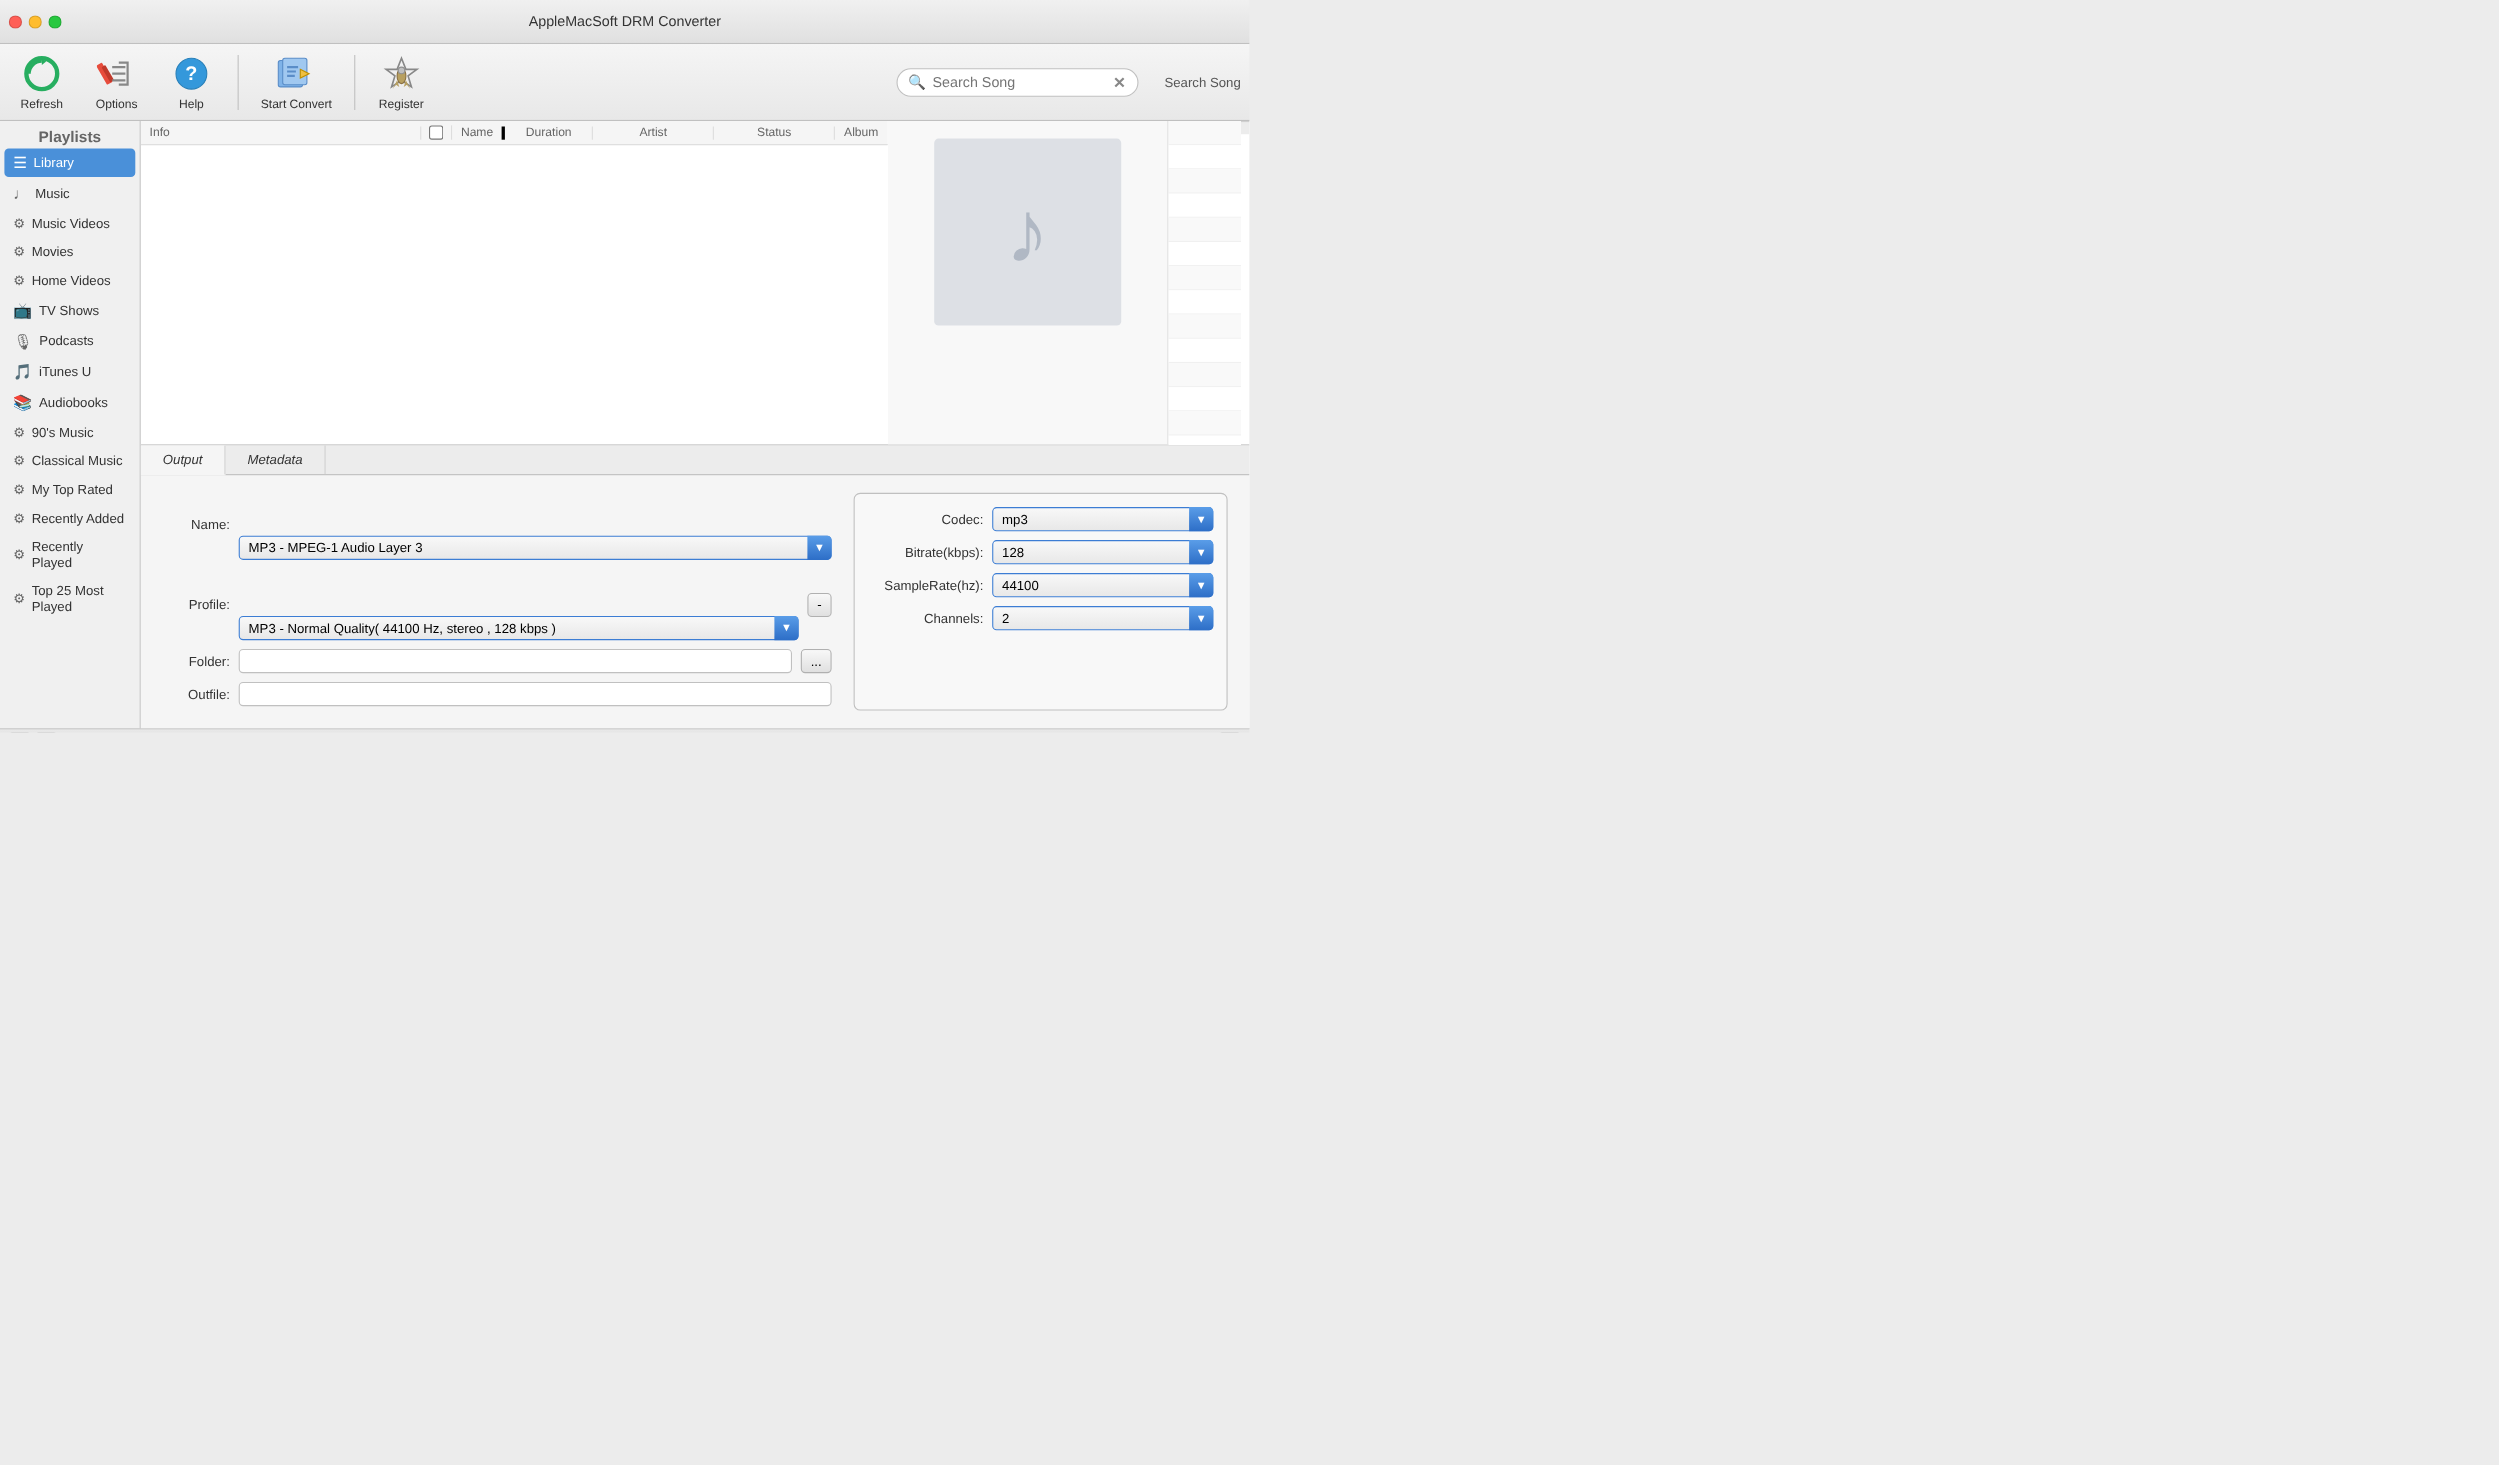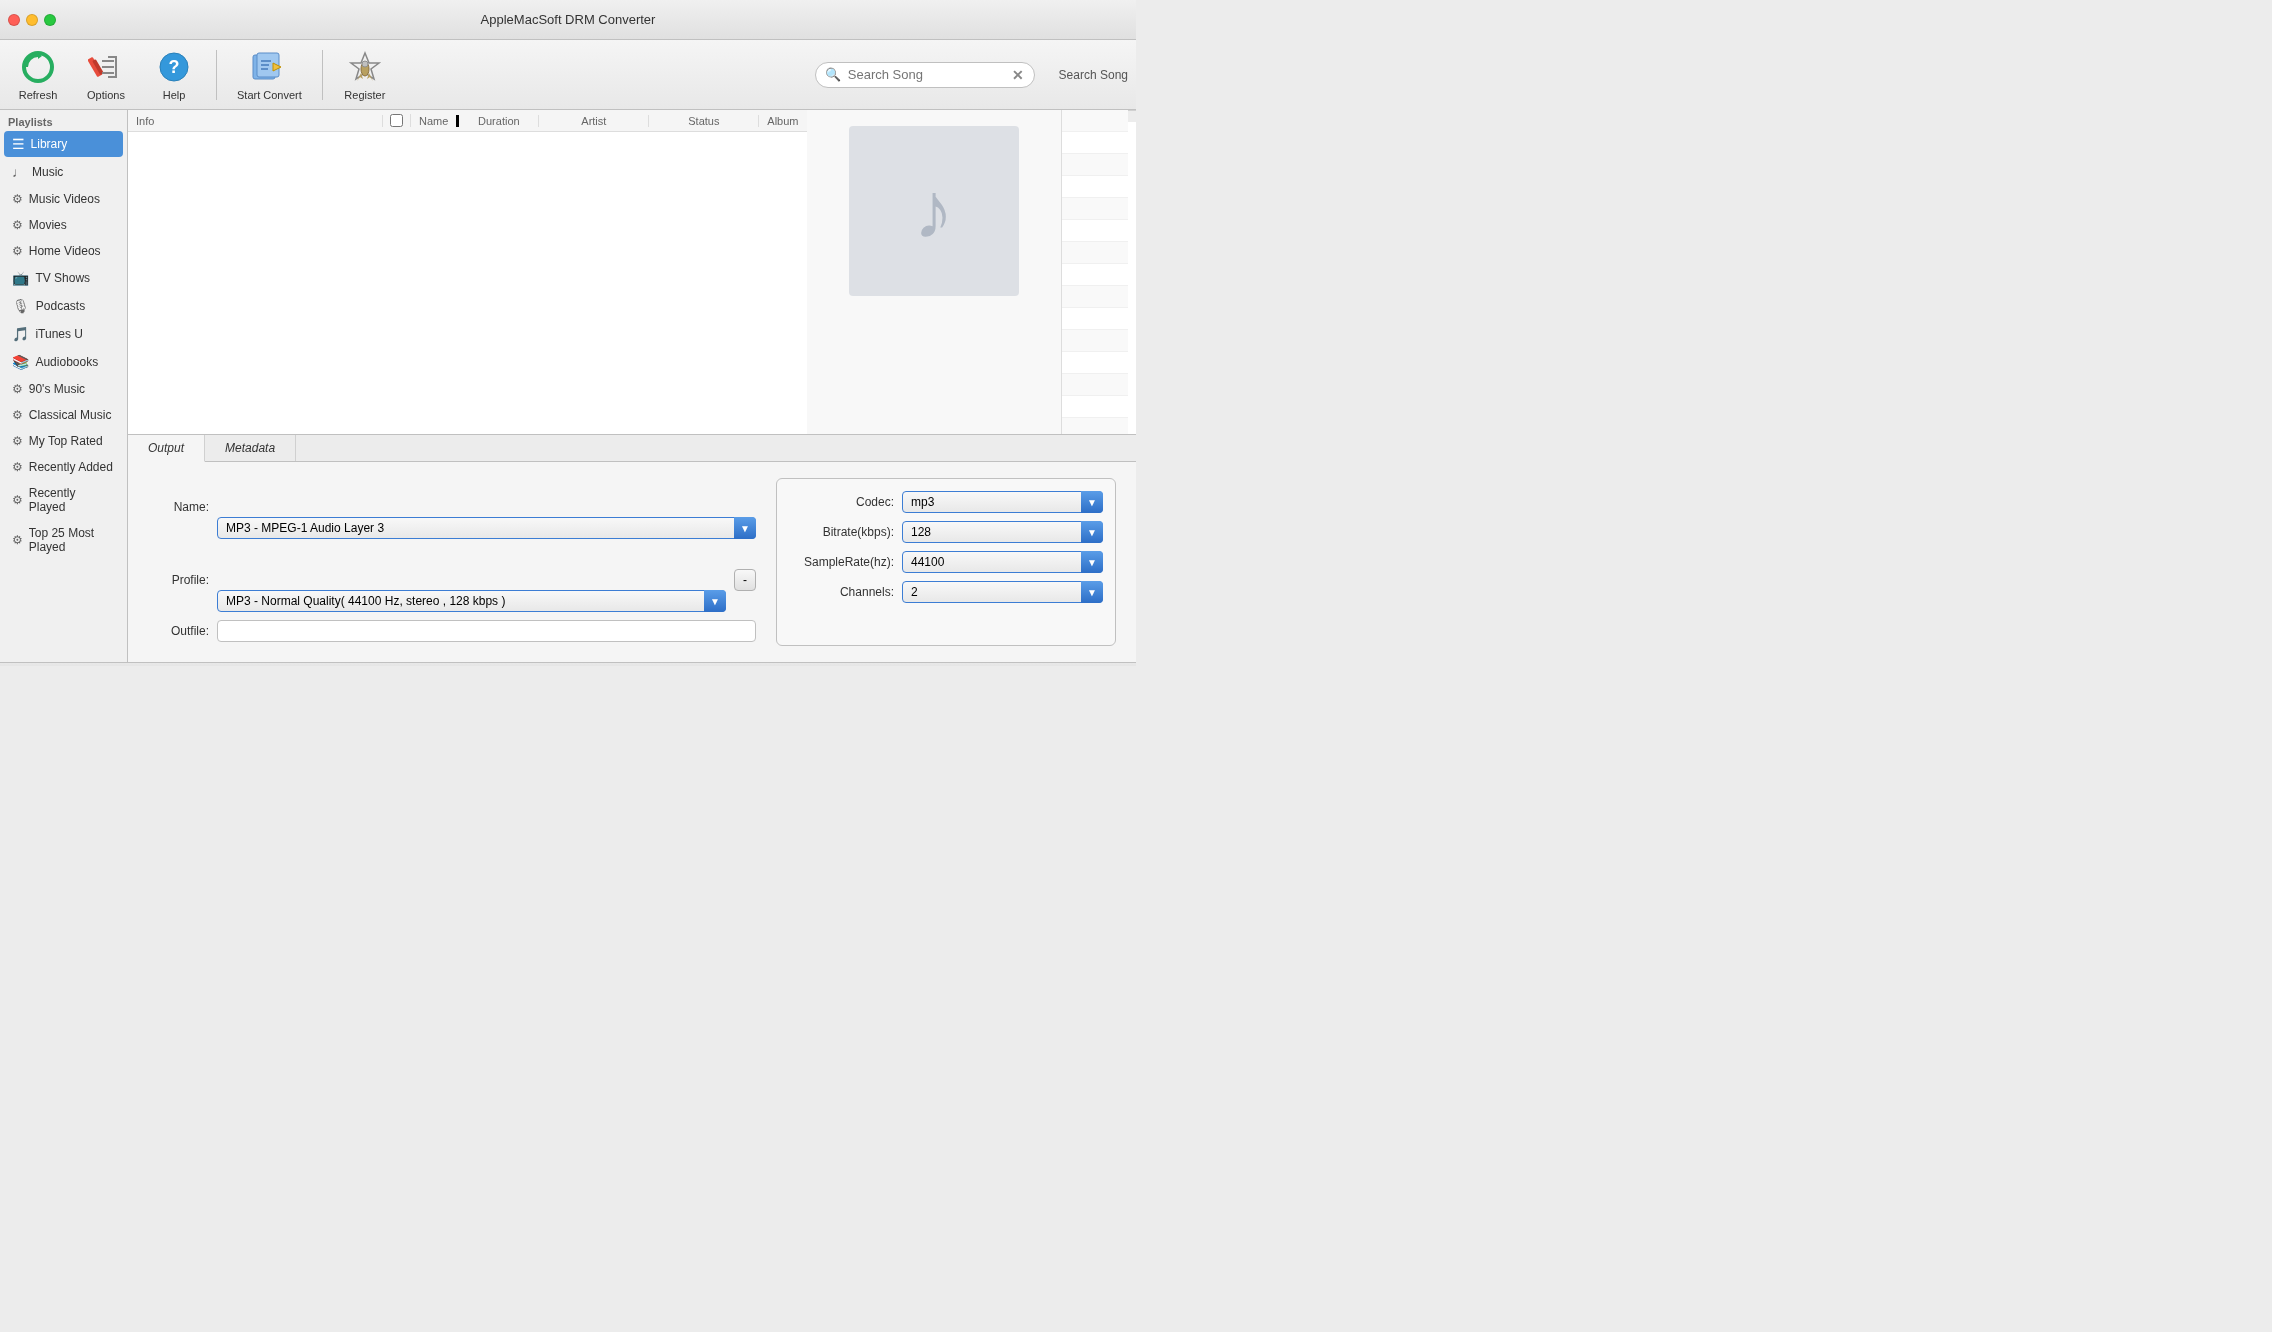--- a/index.html
+++ b/index.html
@@ -124,24 +124,25 @@
     
     .sidebar {
       width: 128px;
       background: #f0f0f0;
       border-right: 1px solid #c0c0c0;
       display: flex;
       flex-direction: column;
       overflow-y: auto;
     }
     .sidebar-section-label {
-      font-size: 11px;
+      font-size: 14px;
       font-weight: 600;
       color: #666;
       padding: 6px 8px 2px 8px;
+      text-align: center;
     }
     .sidebar-item {
       display: flex;
       align-items: center;
       gap: 6px;
       padding: 5px 8px;
       cursor: pointer;
       font-size: 12px;
       color: #333;
       border-radius: 4px;
@@ -681,20 +682,25 @@
             <div class="select-container" style="flex:1;">
               <select class="select-field">
                 <option>MP3 - Normal Quality( 44100 Hz, stereo , 128 kbps )</option>
               </select>
               <div class="select-arrow">▼</div>
             </div>
             <button class="folder-btn">-</button>
           </div>
 
 
+          <div class="form-row">
+            <span class="form-label">Folder:</span>
+            <input class="form-input" type="text" style="flex: 1 1 0%;">
+            <button class="folder-btn">...</button>
+          </div>
 
           <div class="form-row">
             <span class="form-label">Outfile:</span>
             <input class="form-input" type="text" style="flex: 1 1 0%;">
           </div>
 
         </div>
 
         <div class="right-panel">
 

